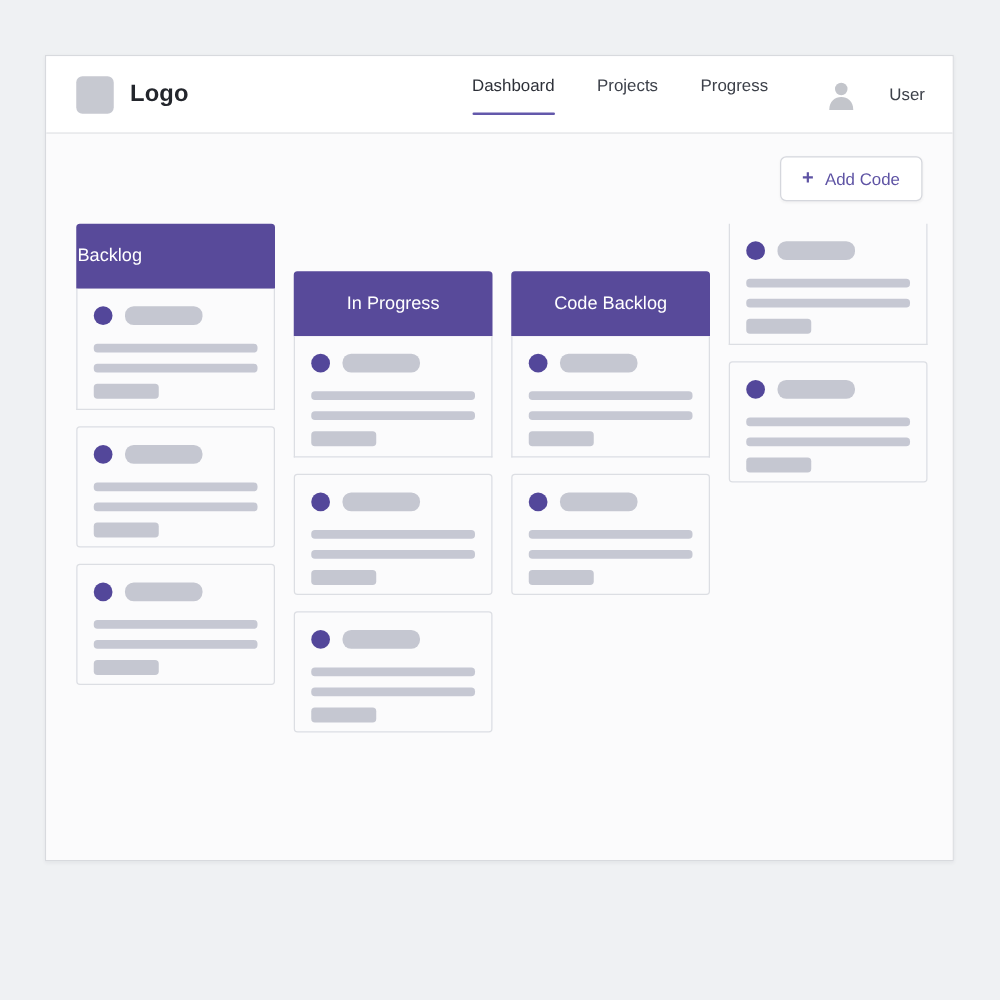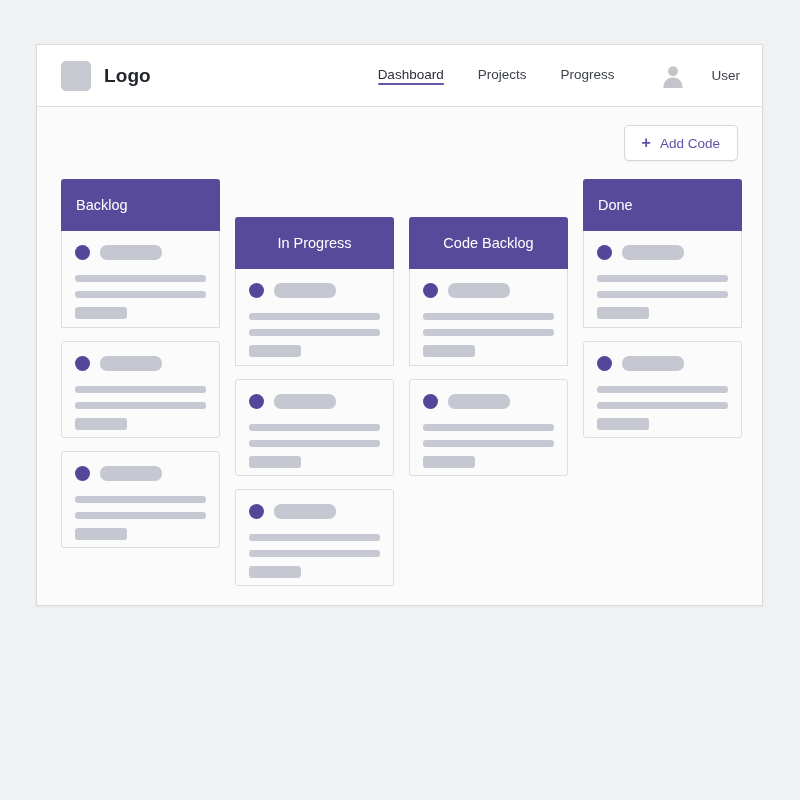--- a/index.html
+++ b/index.html
@@ -14,21 +14,21 @@
     font-family: "Liberation Sans", "DejaVu Sans", sans-serif;
     overflow: hidden;
   }
 
   
   .app-window {
     position: absolute;
     left: 36px;
     top: 44px;
     width: 727px;
-    height: 562px;
+    height: 645px;
     background: #fbfbfc;
     border: 1px solid #d8dade;
     box-sizing: border-box;
     box-shadow: 0 1px 3px rgba(30,35,45,0.06);
     display: flex;
     flex-direction: column;
   }
 
   
   .app-header {
@@ -62,21 +62,21 @@
   .nav {
     margin-left: auto;
     display: flex;
     align-items: center;
     gap: 34px;
   }
   .nav-link {
     font-size: 13.5px;
     color: #3d414a;
     position: relative;
-    padding-bottom: 2px;
+    padding-bottom: 15px;
     cursor: pointer;
     white-space: nowrap;
   }
   .nav-link.active {
     color: #2d3038;
   }
   .nav-link.active::after {
     content: "";
     position: absolute;
     left: 0;
@@ -150,21 +150,21 @@
     display: flex;
     flex-direction: column;
   }
   .column-header {
     background: #584a9a;
     color: #ffffff;
     font-size: 14.5px;
     height: 52px;
     display: flex;
     align-items: center;
-    padding: 0 15px;
+    padding: 0 1px;
     border-radius: 3px 3px 0 0;
     box-sizing: border-box;
   }
   .column-header.center {
     justify-content: center;
     padding: 0 8px;
     margin-top: 38px;
   }
   .column-body {
     display: flex;
@@ -341,21 +341,20 @@
               <div class="tag-pill"></div>
             </div>
             <div class="line full"></div>
             <div class="line full2"></div>
             <div class="chip"></div>
           </div>
         </div>
       </div>
 
       <div class="column">
-        <div class="column-header">Done</div>
         <div class="column-body">
           <div class="task-card">
             <div class="card-top">
               <div class="status-dot"></div>
               <div class="tag-pill"></div>
             </div>
             <div class="line full"></div>
             <div class="line full2"></div>
             <div class="chip"></div>
           </div>

